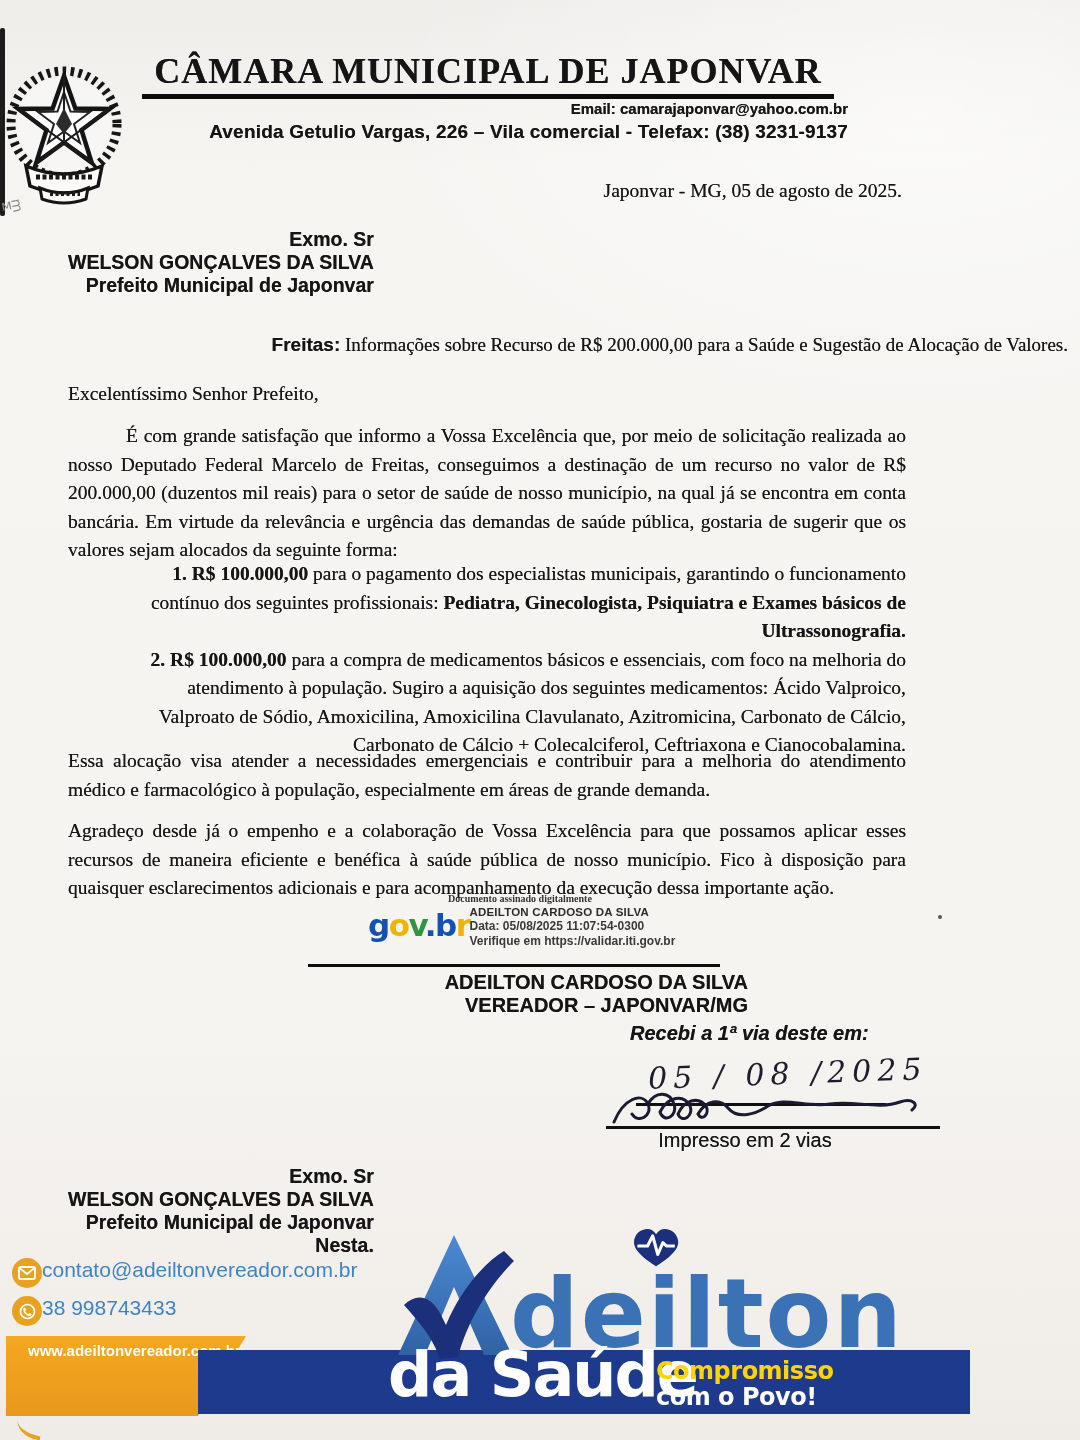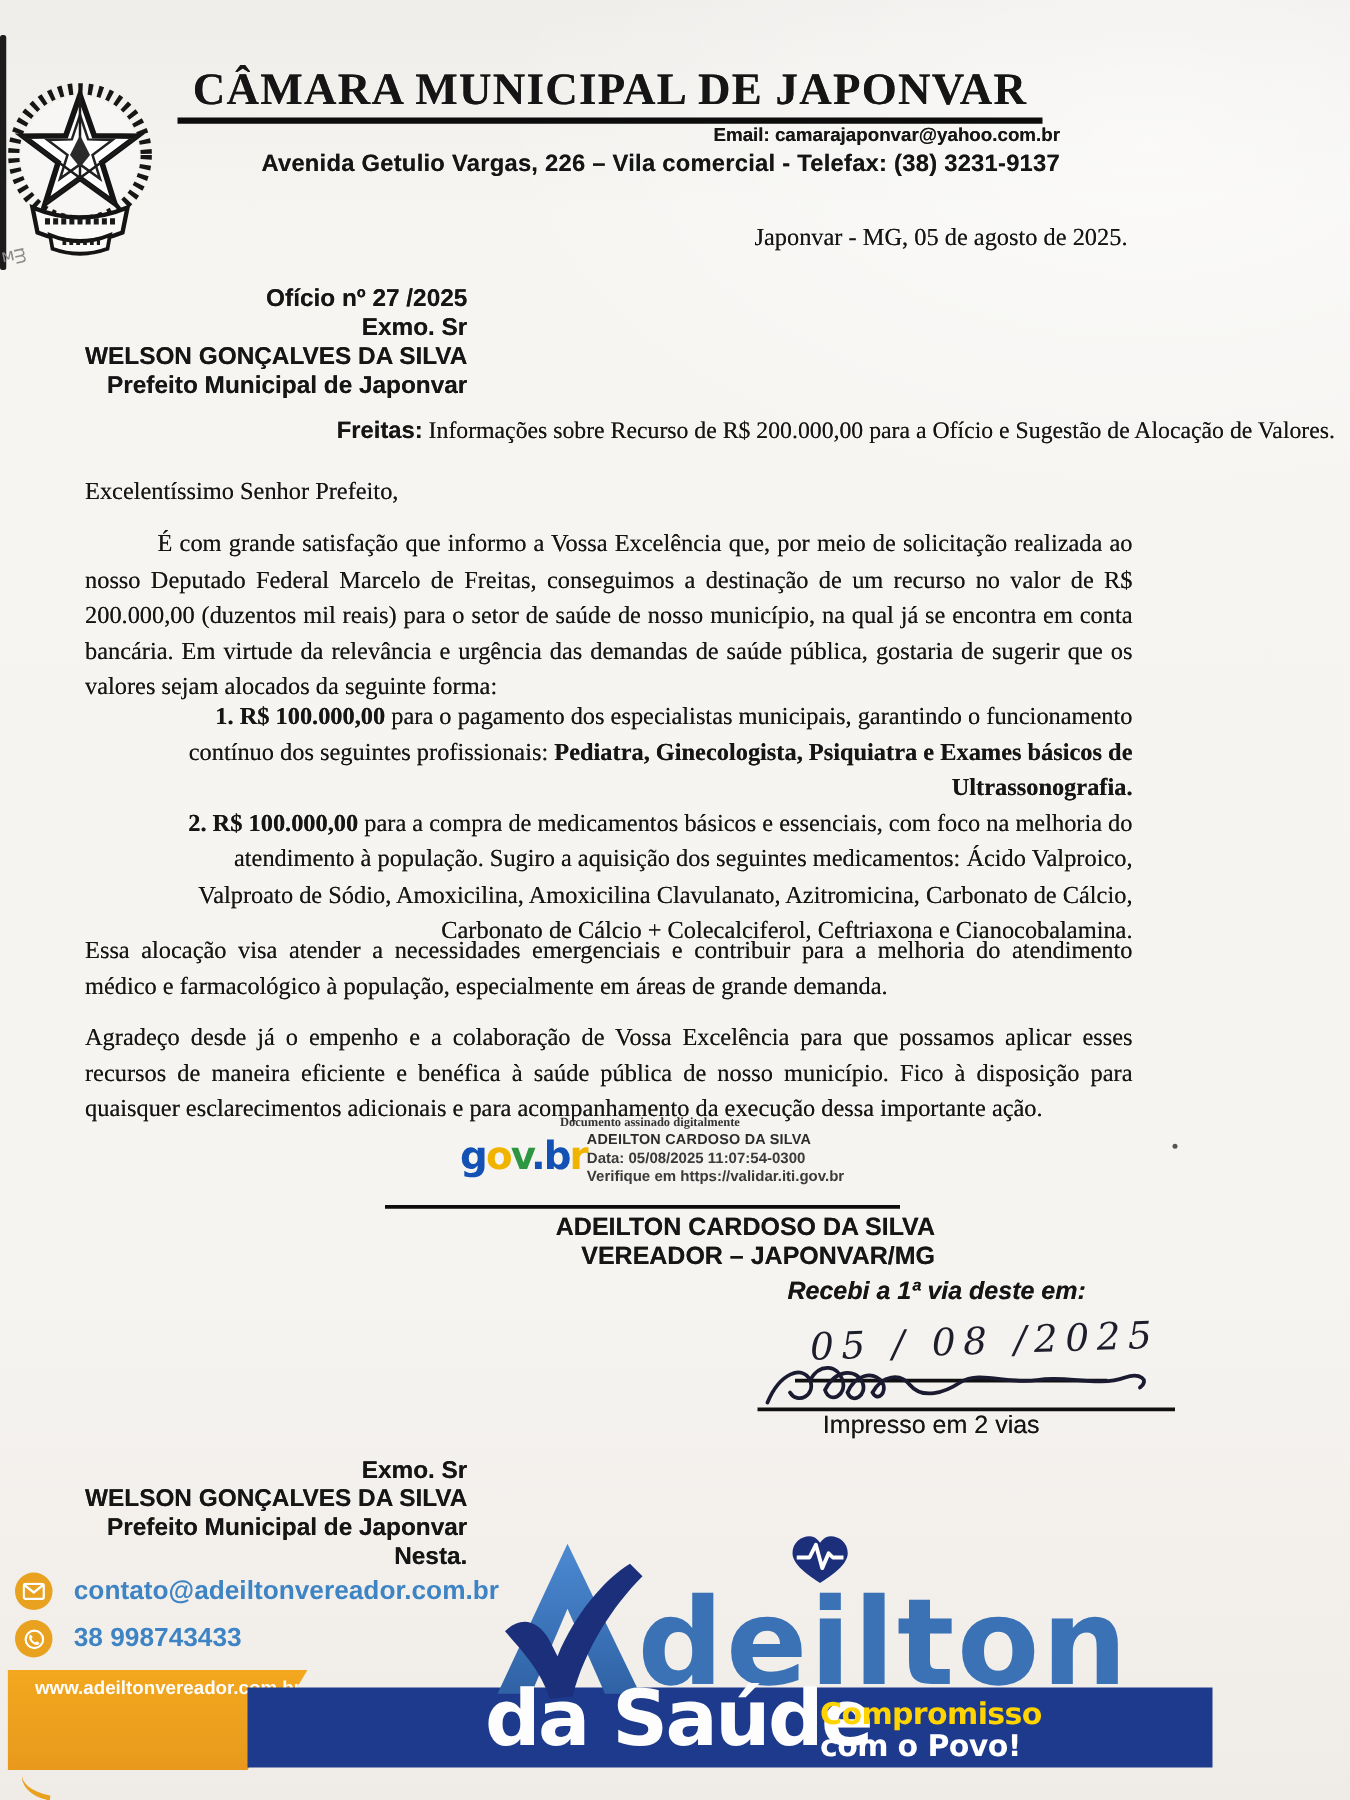--- a/index.html
+++ b/index.html
@@ -52,21 +52,21 @@
   
   .receipt-label{left:630px;top:1022px;font-size:20px;font-style:italic;font-weight:600;}
   .hw-date{left:648px;top:1056px;font-family:"DejaVu Serif",serif;font-style:italic;
     font-size:30px;letter-spacing:6px;color:#1d1d2b;transform:rotate(-2deg);}
   .hw-rule1{left:636px;top:1103px;width:250px;height:3px;background:#101010;}
   .squiggle{left:598px;top:1080px;}
   .hw-rule2{left:606px;top:1126px;width:334px;height:3px;background:#101010;}
   .impresso{left:638px;top:1129px;width:214px;text-align:center;font-size:20px;}
   
   .addr-footer{left:68px;top:1165px;font-size:19.5px;font-weight:bold;line-height:23px;}
-  .contact{left:12px;font-size:21px;font-weight:bold;color:#3e84c4;display:flex;align-items:center;gap:17px;}
+  .contact{left:12px;font-size:21px;font-weight:normal;color:#3e84c4;display:flex;align-items:flex-start;gap:0;}
   .c-email{top:1258px;} .c-phone{top:1296px;}
   .badge{width:30px;height:30px;border-radius:50%;background:#e9a120;display:flex;align-items:center;justify-content:center;flex:0 0 30px;}
   .orange-banner{left:6px;top:1336px;width:240px;height:80px;
     background:linear-gradient(180deg,#f3a81f,#e8991c);
     clip-path:polygon(0 0,100% 0,80% 100%,0 100%);}
   .www{padding:6px 0 0 22px;font-family:"Liberation Sans",sans-serif;font-size:15px;font-weight:bold;color:#fdfdfd;}
   .navy-band{left:198px;top:1350px;width:772px;height:64px;background:#1e3a8c;}
   .orange-curl{left:16px;top:1420px;width:26px;height:14px;border-bottom:4px solid #e9a11f;
     border-radius:0 0 0 90%;transform:rotate(12deg);}
   .brand-svg{left:398px;top:1222px;}
@@ -103,28 +103,27 @@
 
   <div class="abs hdr">
     <div class="hdr-title ink">CÂMARA MUNICIPAL DE JAPONVAR</div>
     <div class="hdr-email sans ink">Email: camarajaponvar@yahoo.com.br</div>
     <div class="hdr-addr sans ink">Avenida Getulio Vargas, 226 – Vila comercial - Telefax: (38) 3231-9137</div>
   </div>
 
   <div class="abs dateline ink">Japonvar - MG, 05 de agosto de 2025.</div>
 
   <div class="abs oficio sans">
-    <div class="ink">Ofício nº 27 /2025</div>
     <div class="ink">Exmo. Sr</div>
     <div class="ink">WELSON GONÇALVES DA SILVA</div>
     <div class="ink">Prefeito Municipal de Japonvar</div>
   </div>
 
   <div class="abs subject ink">
-    <b>Freitas:</b><span> Informações sobre Recurso de R$ 200.000,00 para a Ofício e Sugestão de Alocação de Valores.</span>
+    <b>Freitas:</b><span> Informações sobre Recurso de R$ 200.000,00 para a Saúde e Sugestão de Alocação de Valores.</span>
   </div>
 
   <div class="abs greeting ink">Excelentíssimo Senhor Prefeito,</div>
 
   <div class="abs para p1 ink">É com grande satisfação que informo a Vossa Excelência que, por meio de solicitação realizada ao nosso Deputado Federal Marcelo de Freitas, conseguimos a destinação de um recurso no valor de R$ 200.000,00 (duzentos mil reais) para o setor de saúde de nosso município, na qual já se encontra em conta bancária. Em virtude da relevância e urgência das demandas de saúde pública, gostaria de sugerir que os valores sejam alocados da seguinte forma:</div>
 
   <div class="abs list">
     <div class="li ink">
       <b>1.</b>
       <b>R$ 100.000,00</b><span> para o pagamento dos especialistas municipais, garantindo o funcionamento contínuo dos seguintes profissionais: </span><b>Pediatra, Ginecologista, Psiquiatra e Exames básicos de Ultrassonografia.</b>

